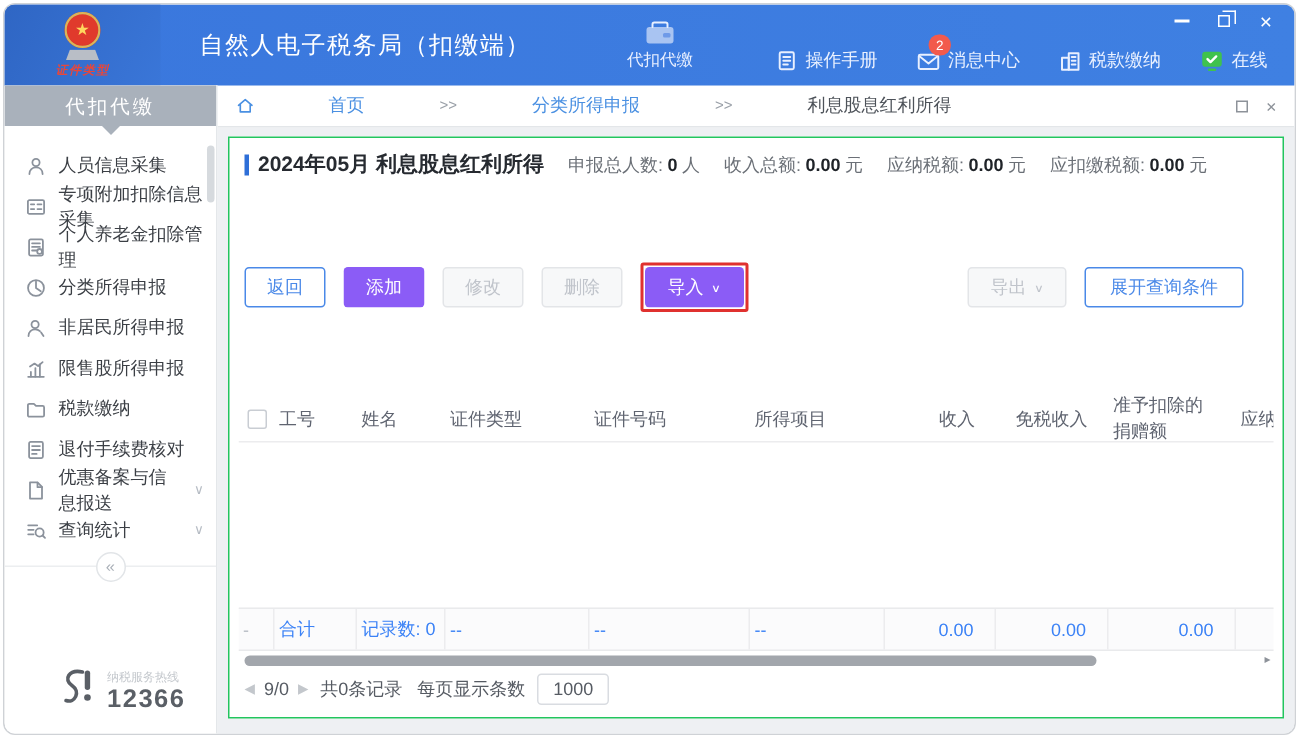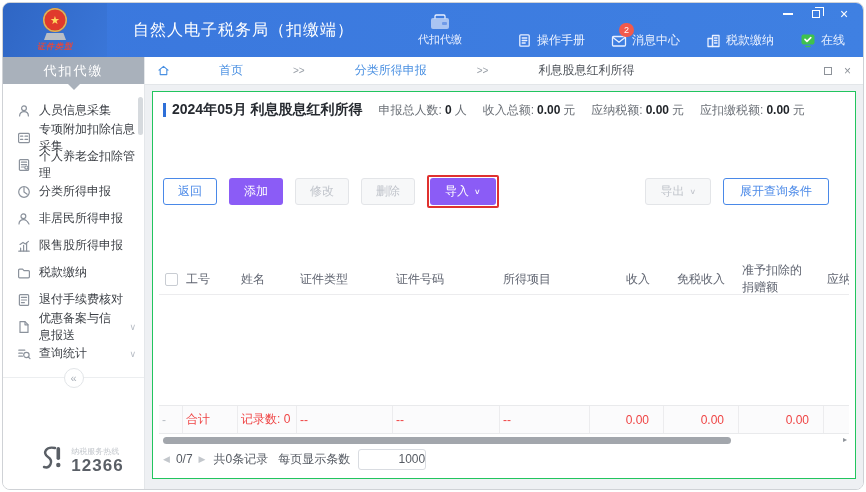--- a/index.html
+++ b/index.html
@@ -81,33 +81,33 @@
   .btn-expand { padding:0 16px; }
 
   
   .tbl-wrap { margin-top:9px; flex:1; overflow:hidden; min-height:0; display:flex; flex-direction:column; }
   .trow { display:grid; grid-template-columns:24px 55px 59px 96px 107px 90px 74px 75px 85px 115px; width:790px; flex-shrink:0; }
   .thead { border-bottom:1px solid #ececee; }
   .thead .cell { height:30px; display:flex; align-items:center; font-size:12px; color:#5f6470; padding-left:3px; }
   .cell.num { justify-content:flex-end; padding-right:14px; }
   .tbody-empty { flex:1; }
   .tfoot { background:#fbfbfc; border-top:1px solid #e9eaec; border-bottom:1px solid #e9eaec; }
-  .tfoot .cell { height:27px; display:flex; align-items:center; font-size:12px; color:#ef4444; padding-left:3px; border-right:1px solid #ececee; }
+  .tfoot .cell { height:27px; display:flex; align-items:center; font-size:12px; color:#3b82f6; padding-left:3px; border-right:1px solid #ececee; }
   .checkbox { width:13px; height:13px; border:1px solid #c9cdd3; border-radius:2px; background:#fff; margin-left:3px; cursor:pointer; }
 
   .hscroll { position:relative; height:8px; margin:2px 2px 0; flex-shrink:0; }
   .hthumb { position:absolute; left:2px; top:1px; width:568px; height:7px; background:#a2a6ac; border-radius:4px; cursor:pointer; }
   .harrow { position:absolute; right:0; top:0; font-size:8px; color:#8d9299; line-height:8px; cursor:pointer; }
 
   .pager-row { height:30px; display:flex; align-items:center; padding-left:4px; font-size:12px; color:#565b63; flex-shrink:0; }
   .pg-arrow { color:#c3c7cc; font-size:9px; cursor:pointer; }
   .pg-count { margin:0 6px; }
   .pg-total { margin-right:10px; }
   .pg-size-label { margin-right:8px; }
-  .pg-input { width:68px; height:21px; border:1px solid #d9dce1; border-radius:3px; font-size:12px; text-align:right; color:#565b63; outline:none; font-family:inherit; }
+  .pg-input { width:48px; height:21px; border:1px solid #d9dce1; border-radius:3px; font-size:12px; text-align:center; color:#565b63; outline:none; font-family:inherit; }
 
   .icon-stroke { stroke:#8b929c; stroke-width:1.2; fill:none; stroke-linecap:round; stroke-linejoin:round; }
   .icon-white { stroke:#e9f0ff; stroke-width:1.3; fill:none; stroke-linecap:round; stroke-linejoin:round; }
 </style>
 </head>
 <body>
 
 <div class="window">
 
   <div class="titlebar">
@@ -371,21 +371,21 @@
               <div class="cell num">0.00</div>
             </div>
 
             <div class="hscroll">
               <div class="hthumb"></div>
               <span class="harrow">▸</span>
             </div>
 
             <div class="pager-row">
               <span class="pg-arrow">◀</span>
-              <span class="pg-count">0/7</span>
+              <span class="pg-count">9/0</span>
               <span class="pg-arrow" style="margin-right:8px">▶</span>
               <span class="pg-total">共0条记录</span>
               <span class="pg-size-label">每页显示条数</span>
               <input class="pg-input" value="1000" style="">
             </div>
           </div>
 
         </div>
       </div>
     </div>

